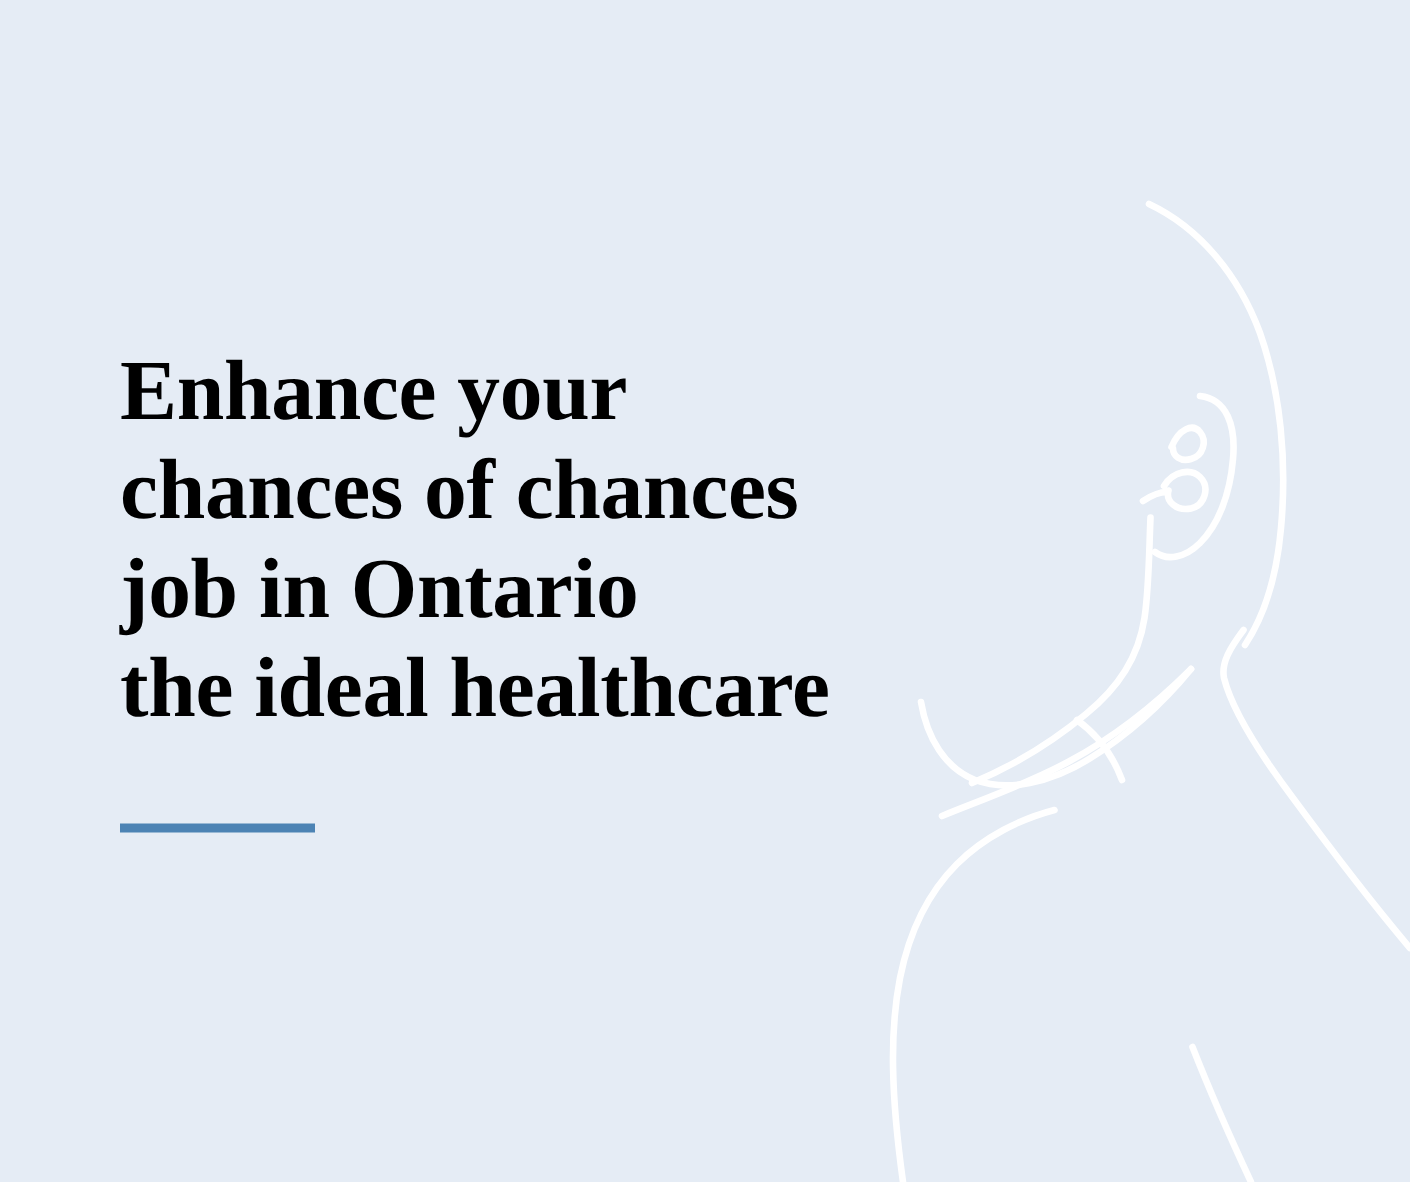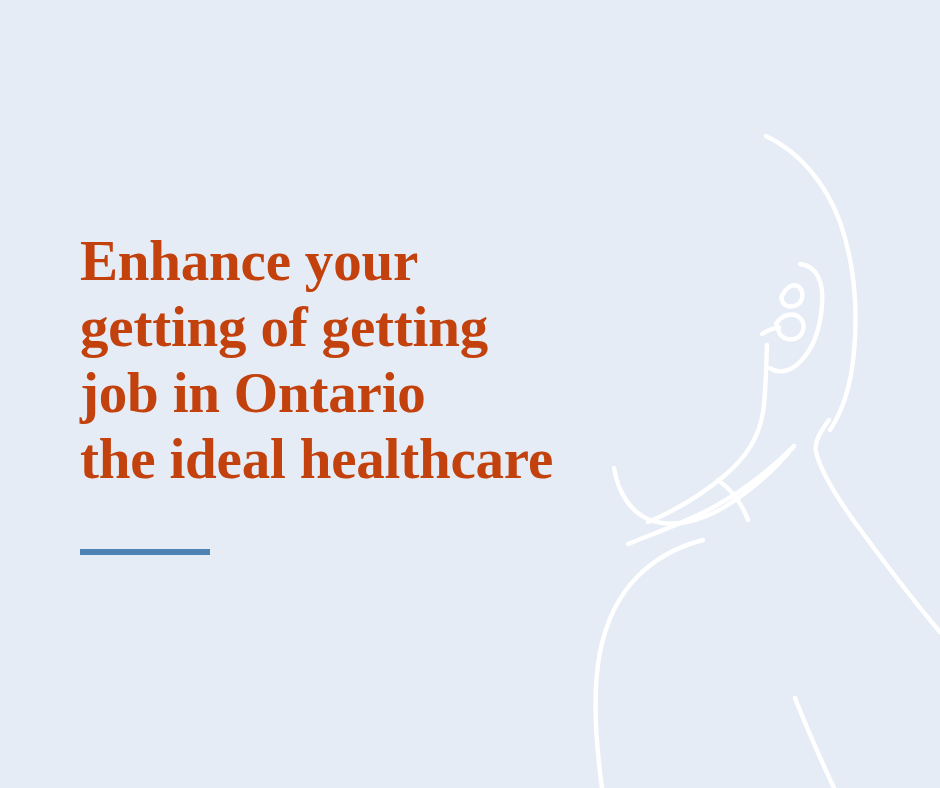--- a/index.html
+++ b/index.html
@@ -36,21 +36,21 @@
     top: 228px;
     width: 520px;
   }
   #headline {
     margin: 0;
     font-family: "Liberation Serif", "DejaVu Serif", serif;
     font-size: 57px;
     line-height: 66px;
     font-weight: 700;
     letter-spacing: -0.2px;
-    color: #c2410c;
+    color: #000000;
     white-space: nowrap;
   }
   #headline .hl-line {
     display: block;
   }
   #headline-rule {
     position: absolute;
     left: 80px;
     top: 549px;
     width: 130px;
@@ -119,21 +119,21 @@
 
       <path d="M795,698
                C 806,726 820,758 834,788"></path>
 
     </g>
   </svg>
 
   <div id="headline-block">
     <h1 id="headline">
       <span class="hl-line">Enhance your</span>
-      <span class="hl-line">getting of getting</span>
+      <span class="hl-line">chances of chances</span>
       <span class="hl-line">job in Ontario</span>
       <span class="hl-line">the ideal healthcare</span>
     </h1>
   </div>
 
   <div id="headline-rule"></div>
 
 </div>
 
 </body></html>

